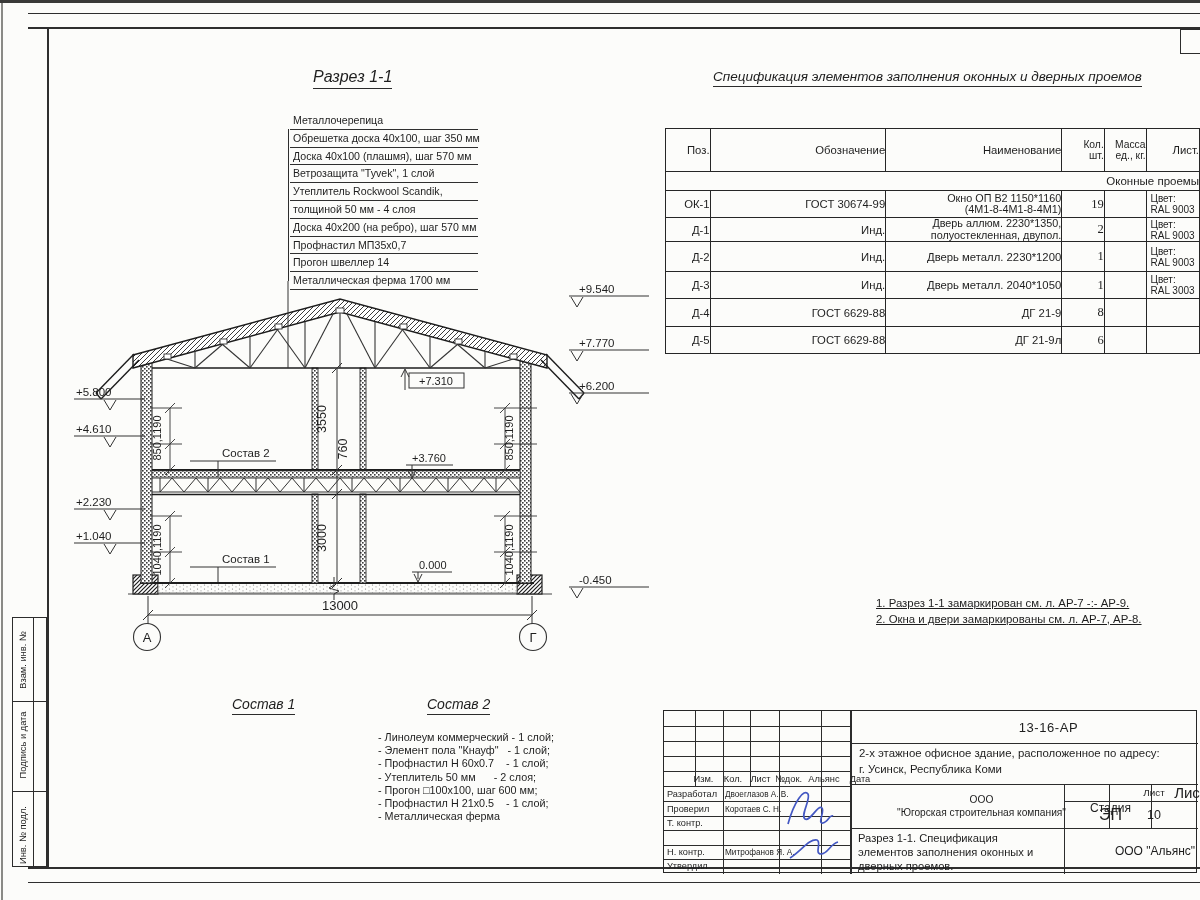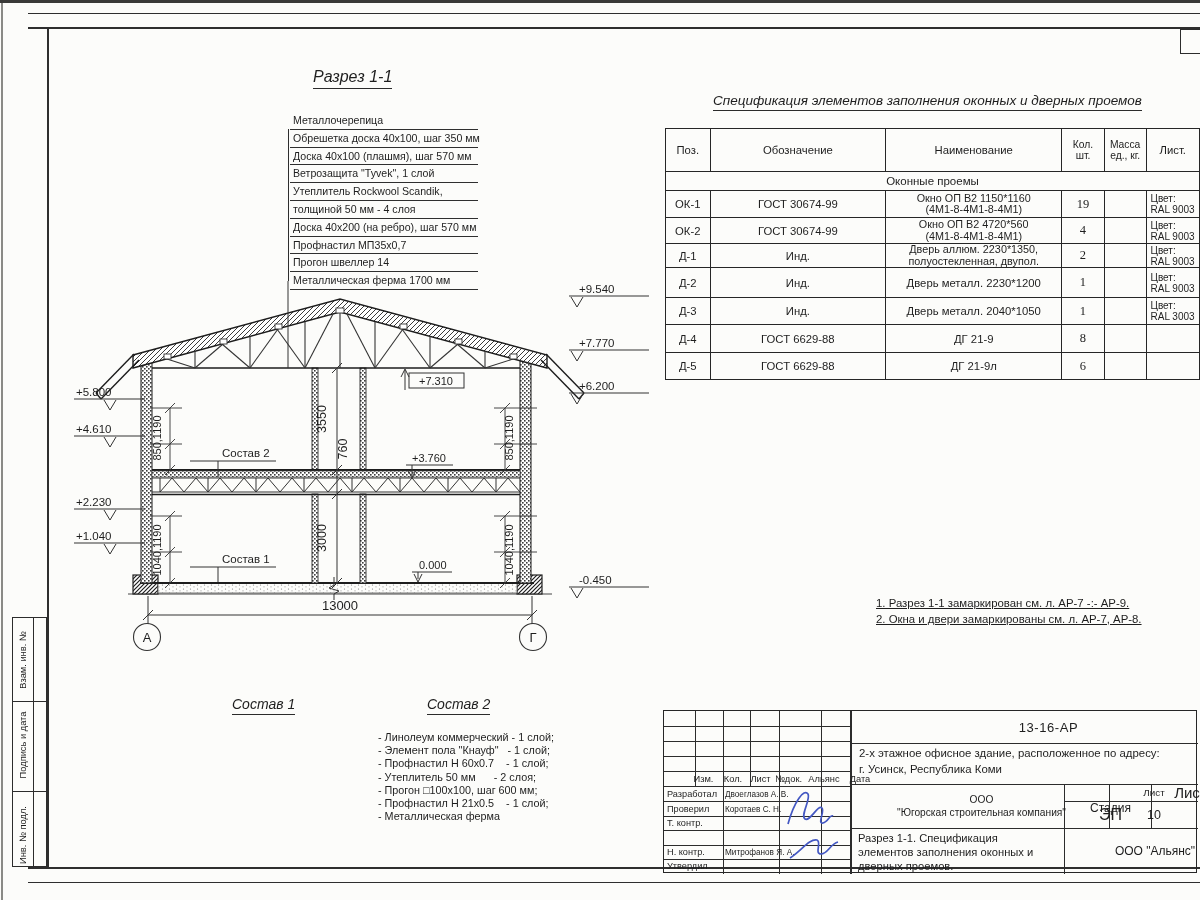--- a/index.html
+++ b/index.html
@@ -7,21 +7,21 @@
         font-family:"Liberation Sans",sans-serif;color:#1e1e1e;}
   .hl,.vl{position:absolute;background:#2e2e2e;}
   .abs{position:absolute;}
   .utitle{font-style:italic;border-bottom:1px solid #2b2b2b;padding-bottom:2px;white-space:nowrap;}
   
   .callout{position:absolute;left:290px;top:112px;width:188px;}
   .callout .row{height:16.8px;line-height:16.8px;font-size:10.6px;border-bottom:1px solid #2f2f2f;
                 white-space:nowrap;overflow:visible;padding-left:3px;}
   
   table.spec{position:absolute;left:665px;top:128px;border-collapse:collapse;table-layout:fixed;}
-  table.spec td{border:1.4px solid #262626;text-align:center;vertical-align:middle;
+  table.spec td{border:1.4px solid #262626;text-align:right;vertical-align:middle;
                 font-size:11.3px;padding:0;overflow:hidden;}
   table.spec td.band{font-size:11.5px;}
   table.spec td .l2{display:block;font-size:10.8px;line-height:11.5px;}
   table.spec td.qty{font-family:"Liberation Serif",serif;font-size:12.5px;}
   table.spec td.note{text-align:left;font-size:10px;line-height:11px;padding-left:4px;}
   table.spec td.hsmall{font-size:10.3px;line-height:11px;}
   
   .sostav-items div{font-size:10.8px;line-height:13.2px;white-space:nowrap;}
   
   .notes div{font-size:11.4px;line-height:15.5px;white-space:nowrap;text-decoration:underline;}
@@ -52,21 +52,21 @@
   <div class="strip">
     <div class="ln" style="position:absolute;left:20px;top:0;width:1px;height:250px;background:#2c2c2c;"></div>
     <div class="ln" style="position:absolute;left:0;top:83px;width:35px;height:1px;background:#2c2c2c;"></div>
     <div class="ln" style="position:absolute;left:0;top:173px;width:35px;height:1px;background:#2c2c2c;"></div>
     <div class="rot" style="left:-30px;top:37px;width:80px;">Взам. инв. №</div>
     <div class="rot" style="left:-30px;top:122px;width:80px;">Подпись и дата</div>
     <div class="rot" style="left:-30px;top:212px;width:80px;">Инв. № подл.</div>
   </div>
 
   <div class="abs utitle" style="left:313px;top:68px;font-size:16px;">Разрез 1-1</div>
-  <div class="abs utitle" style="left:713px;top:69px;font-size:13.5px;margin-top:24px;">Спецификация элементов заполнения оконных и дверных проемов</div>
+  <div class="abs utitle" style="left:713px;top:69px;font-size:13.5px;">Спецификация элементов заполнения оконных и дверных проемов</div>
 
   <div class="callout">
     <div class="row">Металлочерепица</div>
     <div class="row">Обрешетка доска 40х100, шаг 350 мм</div>
     <div class="row">Доска 40х100 (плашмя), шаг 570 мм</div>
     <div class="row">Ветрозащита "Tyvek", 1 слой</div>
     <div class="row">Утеплитель Rockwool Scandik,</div>
     <div class="row">толщиной 50 мм - 4 слоя</div>
     <div class="row">Доска 40х200 (на ребро), шаг 570 мм</div>
     <div class="row">Профнастил МП35х0,7</div>
@@ -308,31 +308,20 @@
       <td>ОК-1</td>
       <td>ГОСТ 30674-99</td>
       <td>
             <span class="l2">Окно ОП В2 1150*1160</span>
             <span class="l2">(4М1-8-4М1-8-4М1)</span>
           </td>
       <td class="qty">19</td>
       <td></td>
       <td class="note"><span>Цвет:</span><br><span>RAL 9003</span></td>
     </tr>
-    <tr style="height:26px">
-      <td>ОК-2</td>
-      <td>ГОСТ 30674-99</td>
-      <td>
-            <span class="l2">Окно ОП В2 4720*560</span>
-            <span class="l2">(4М1-8-4М1-8-4М1)</span>
-          </td>
-      <td class="qty">4</td>
-      <td></td>
-      <td class="note"><span>Цвет:</span><br><span>RAL 9003</span></td>
-    </tr>
     <tr style="height:23px">
       <td>Д-1</td>
       <td>Инд.</td>
       <td>
             <span class="l2">Дверь аллюм. 2230*1350,</span>
             <span class="l2">полуостекленная, двупол.</span>
           </td>
       <td class="qty">2</td>
       <td></td>
       <td class="note"><span>Цвет:</span><br><span>RAL 9003</span></td>

